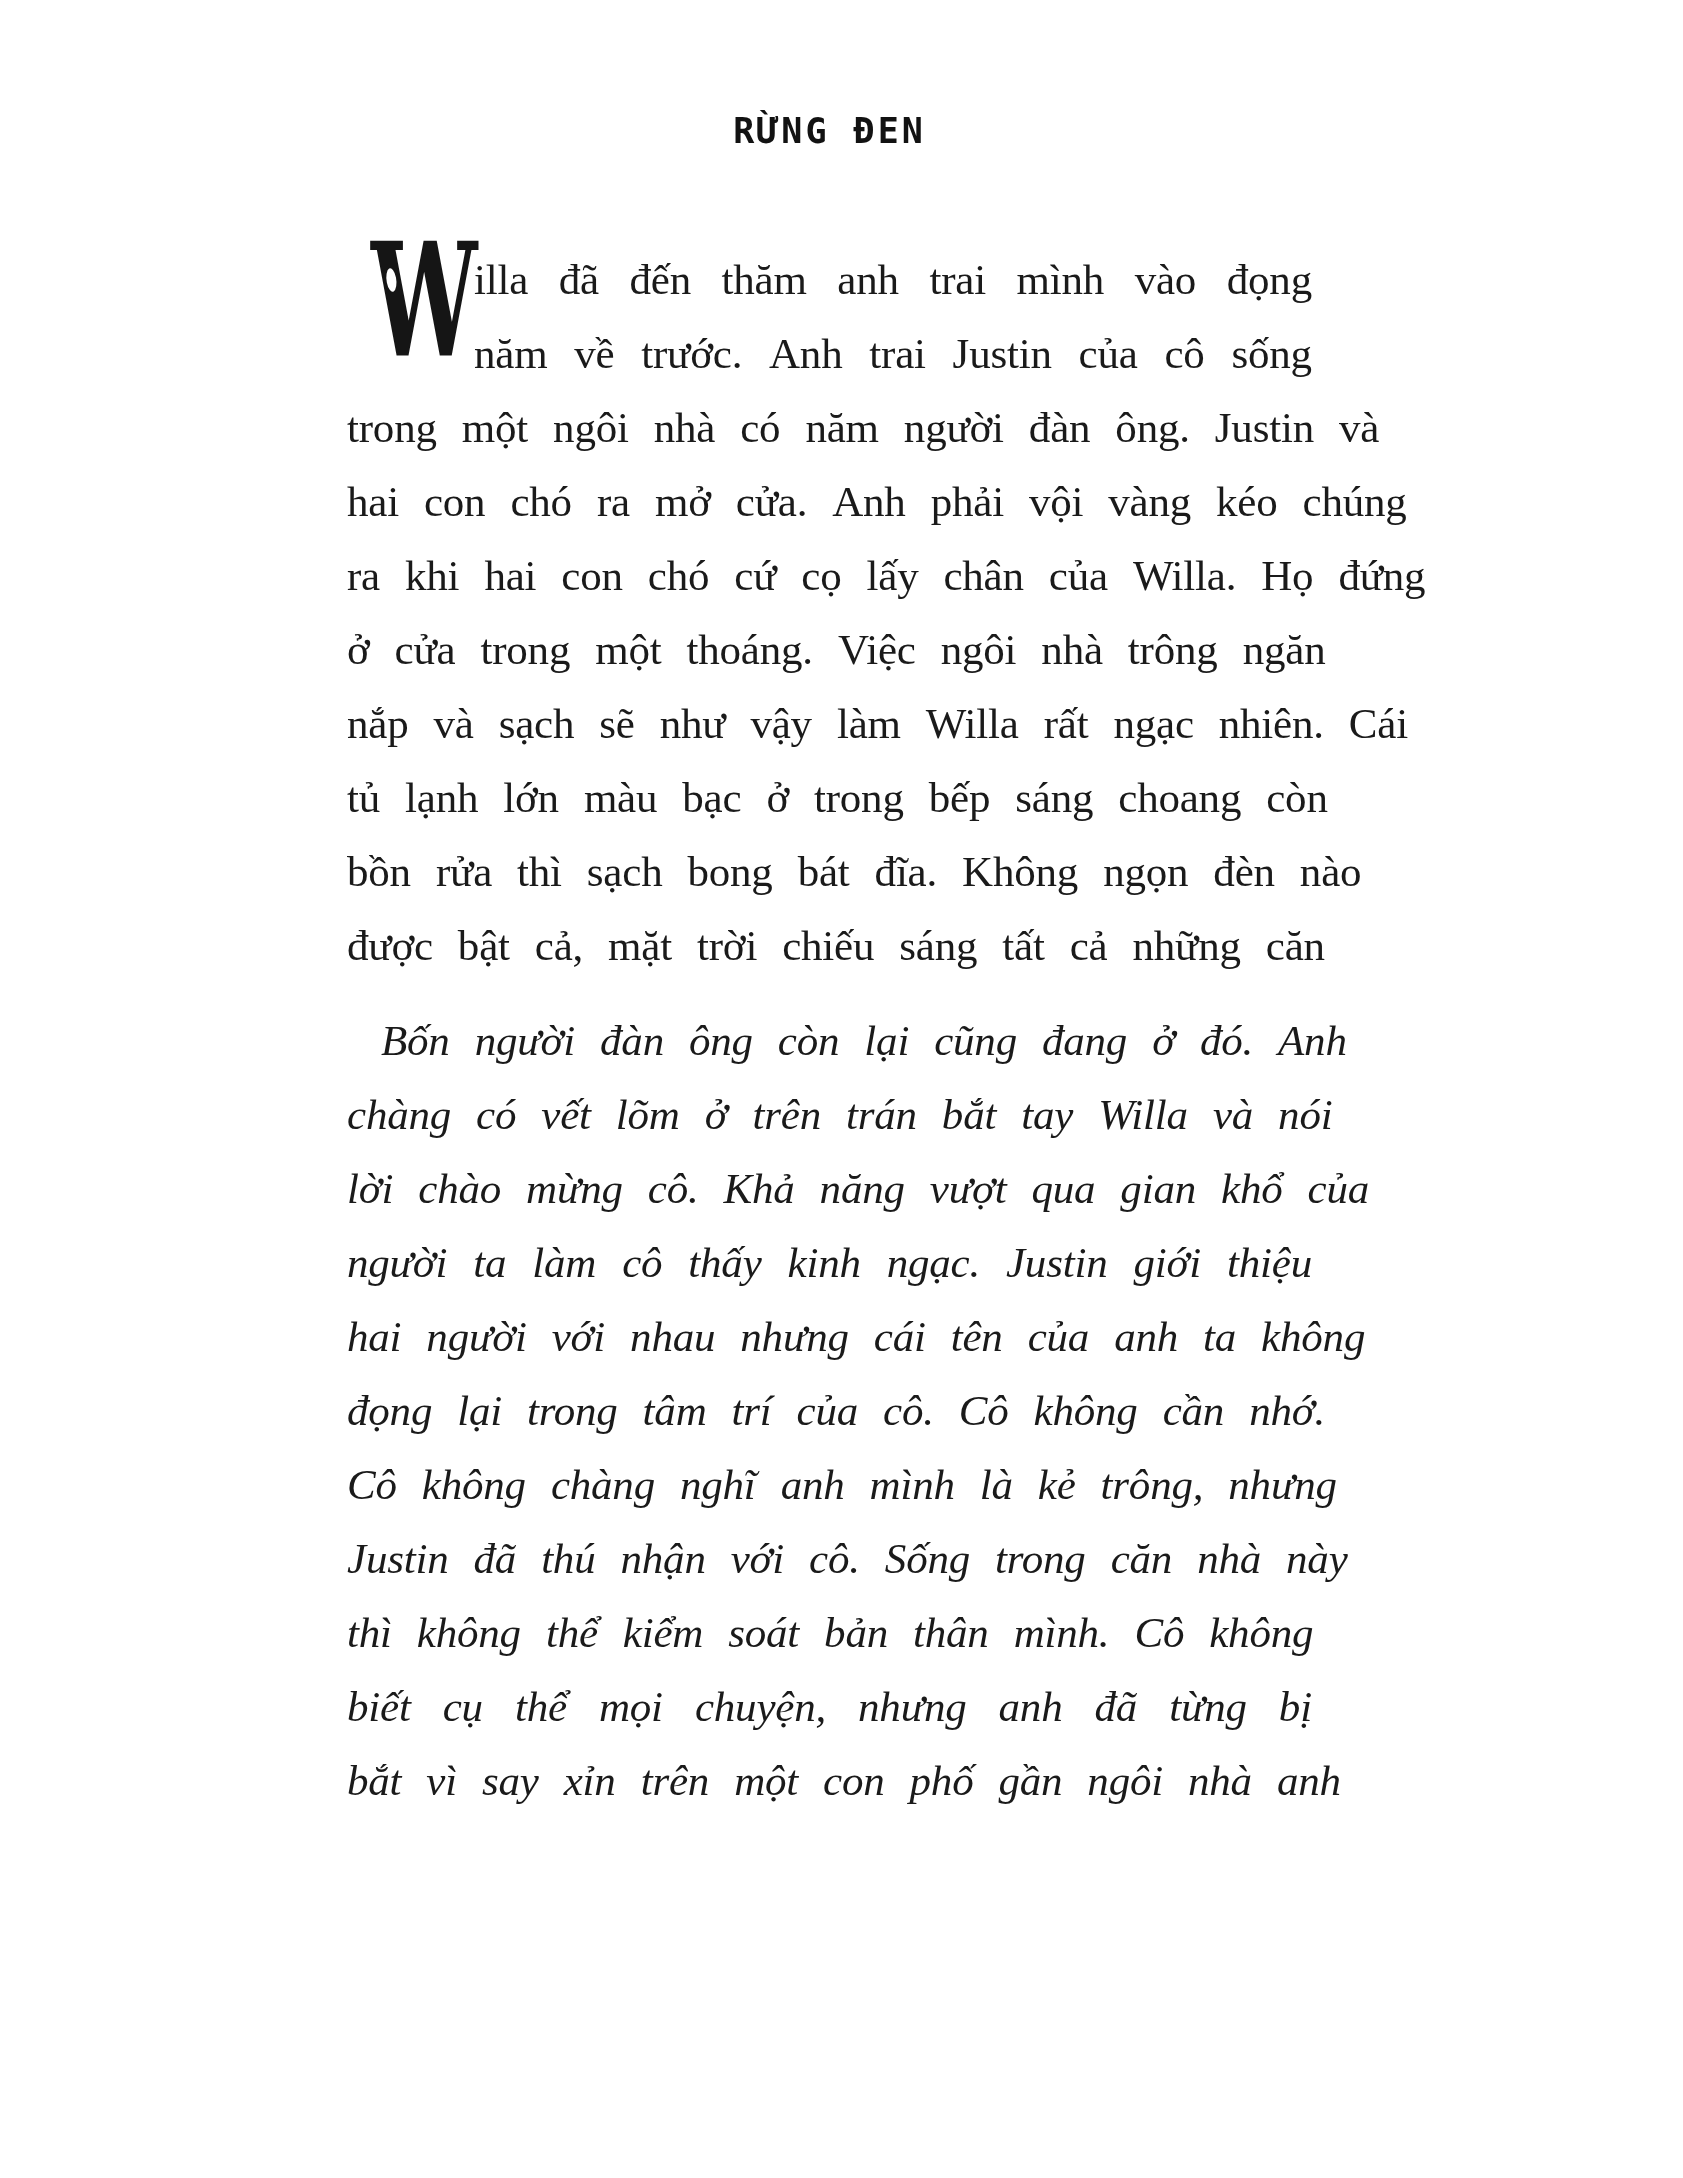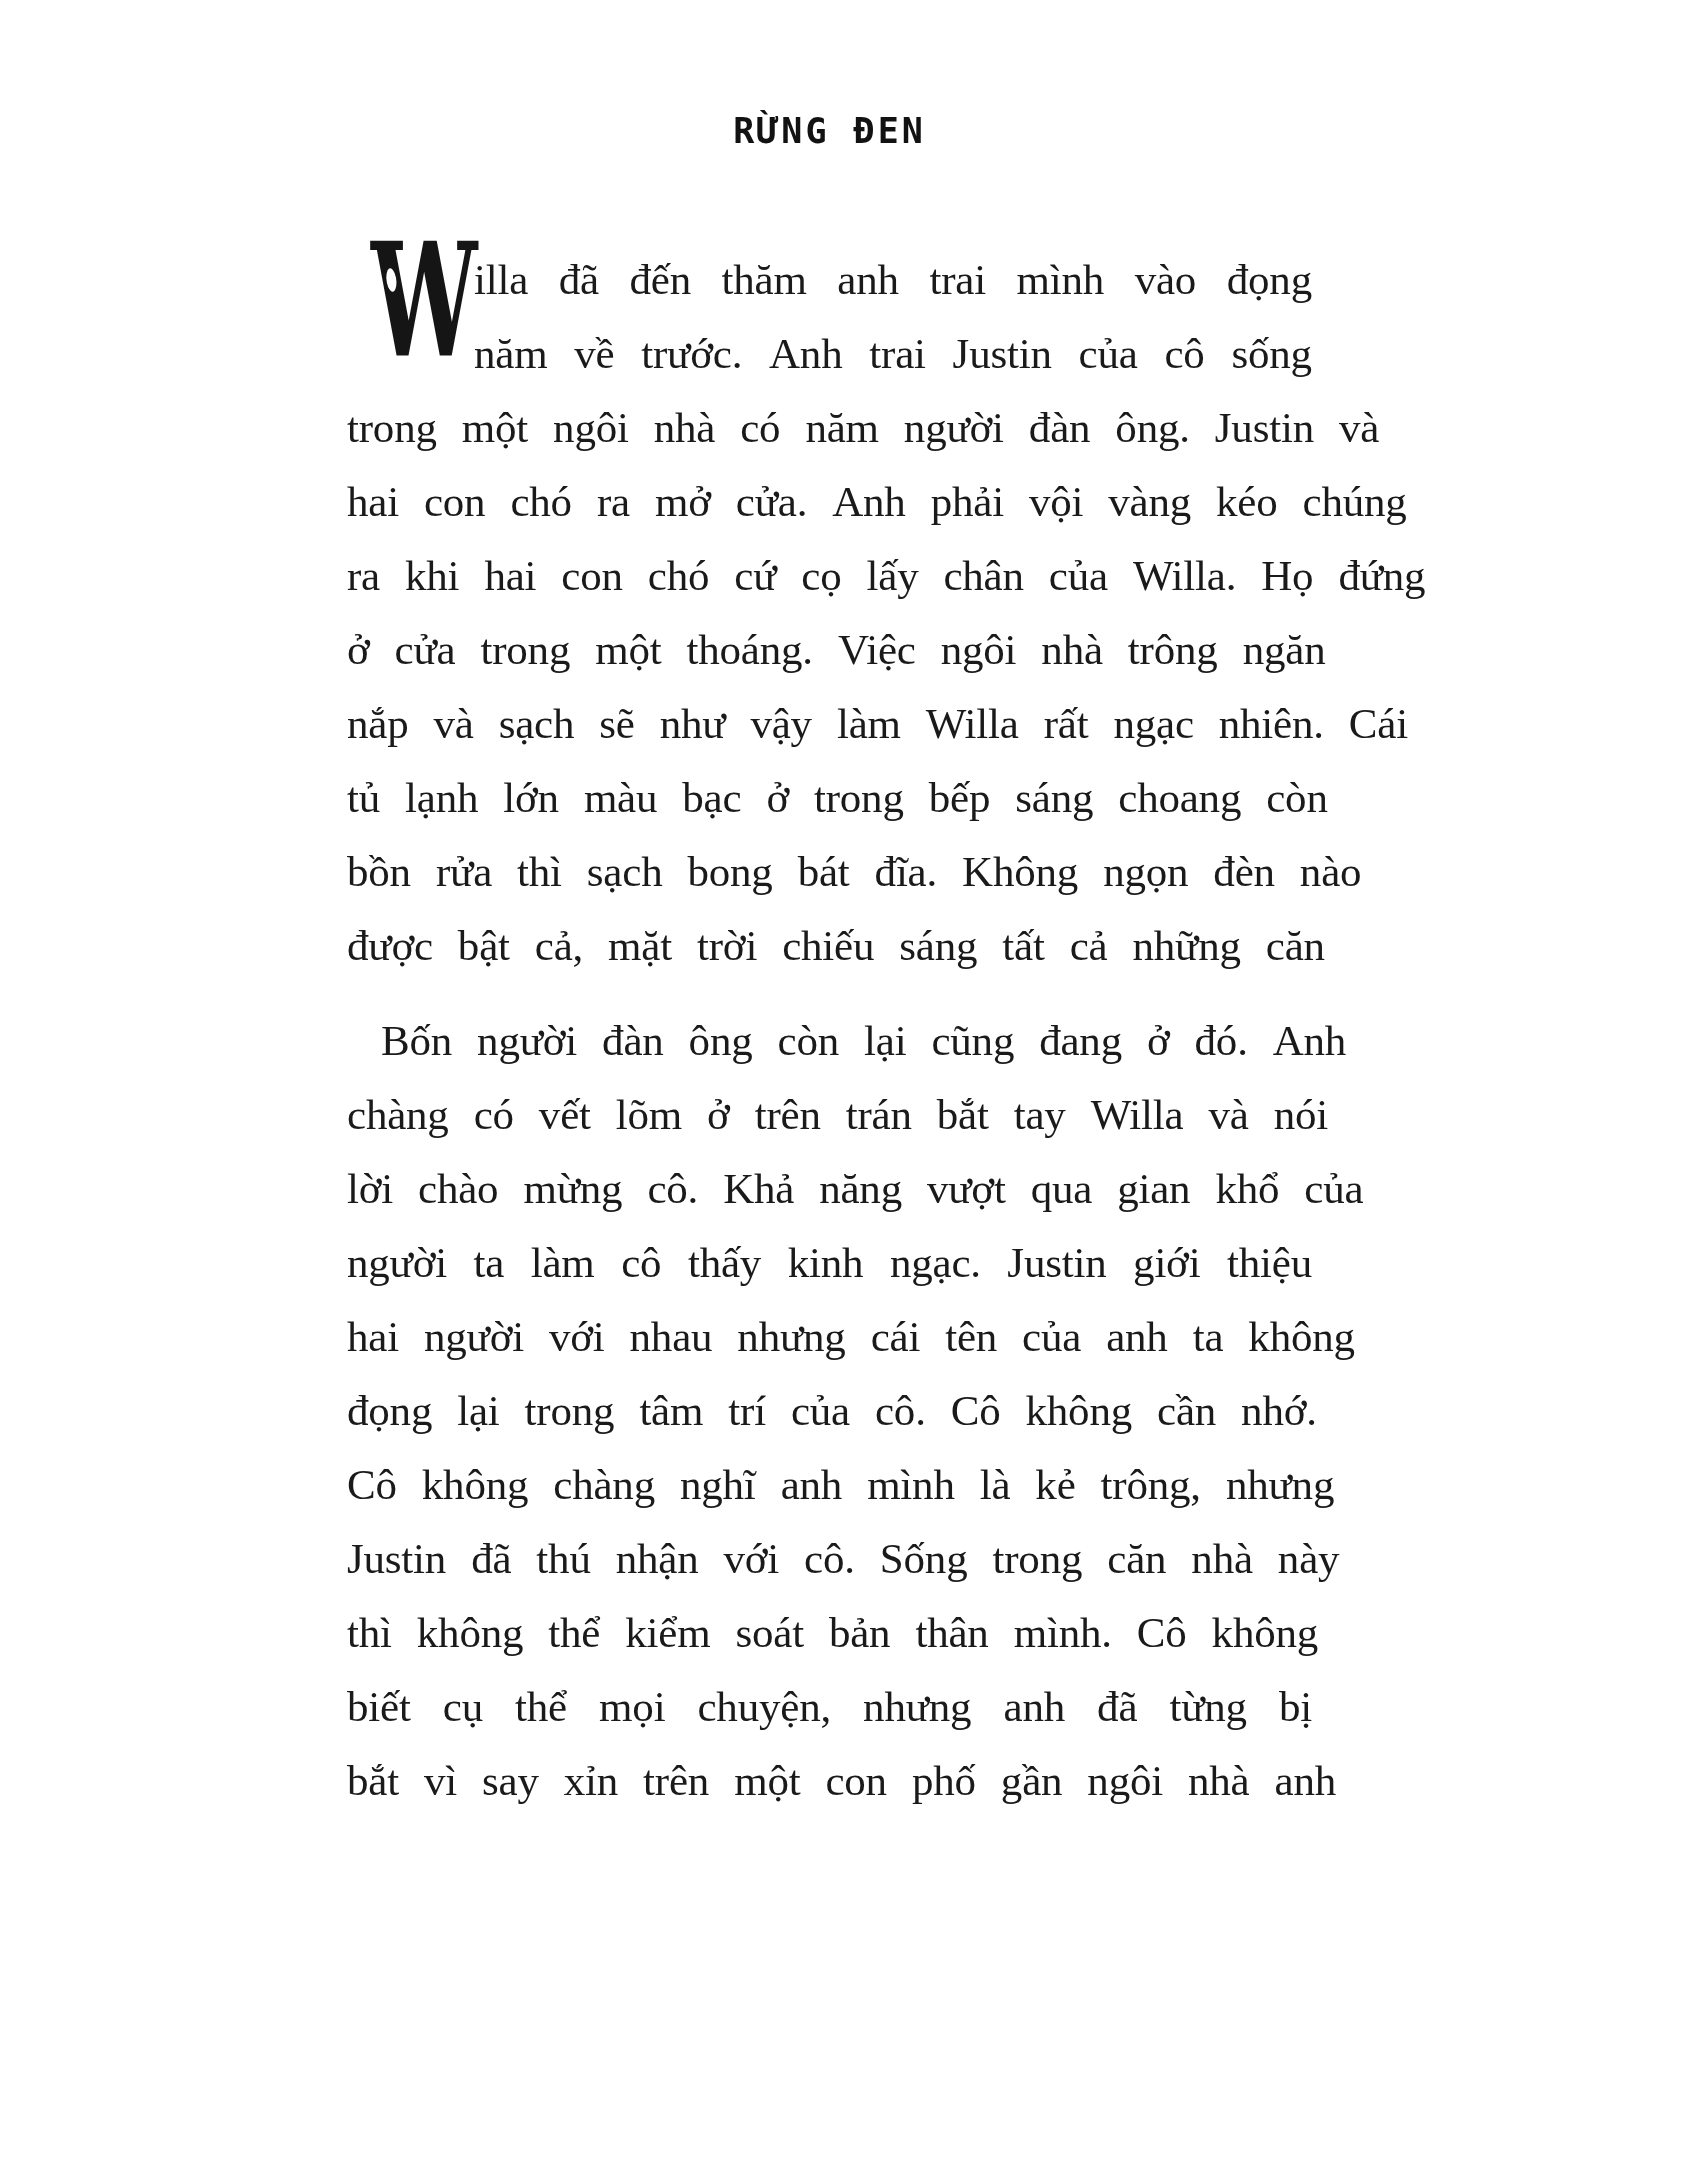--- a/index.html
+++ b/index.html
@@ -33,21 +33,21 @@
   .body-col {
     position: absolute;
     left: 347px;
     top: 243px;
     width: 965px;
     font-size: 43px;
     letter-spacing: -0.2px;
   }
 
   .paragraph { position: relative; }
-  .paragraph.second { margin-top: 21px; }
+  .paragraph.second { margin-top: 21px; font-style: italic; }
 
   .line {
     height: 74px;
     line-height: 74px;
     white-space: nowrap;
   }
   .jline {
     display: flex;
     justify-content: space-between;
     gap: 25px;

